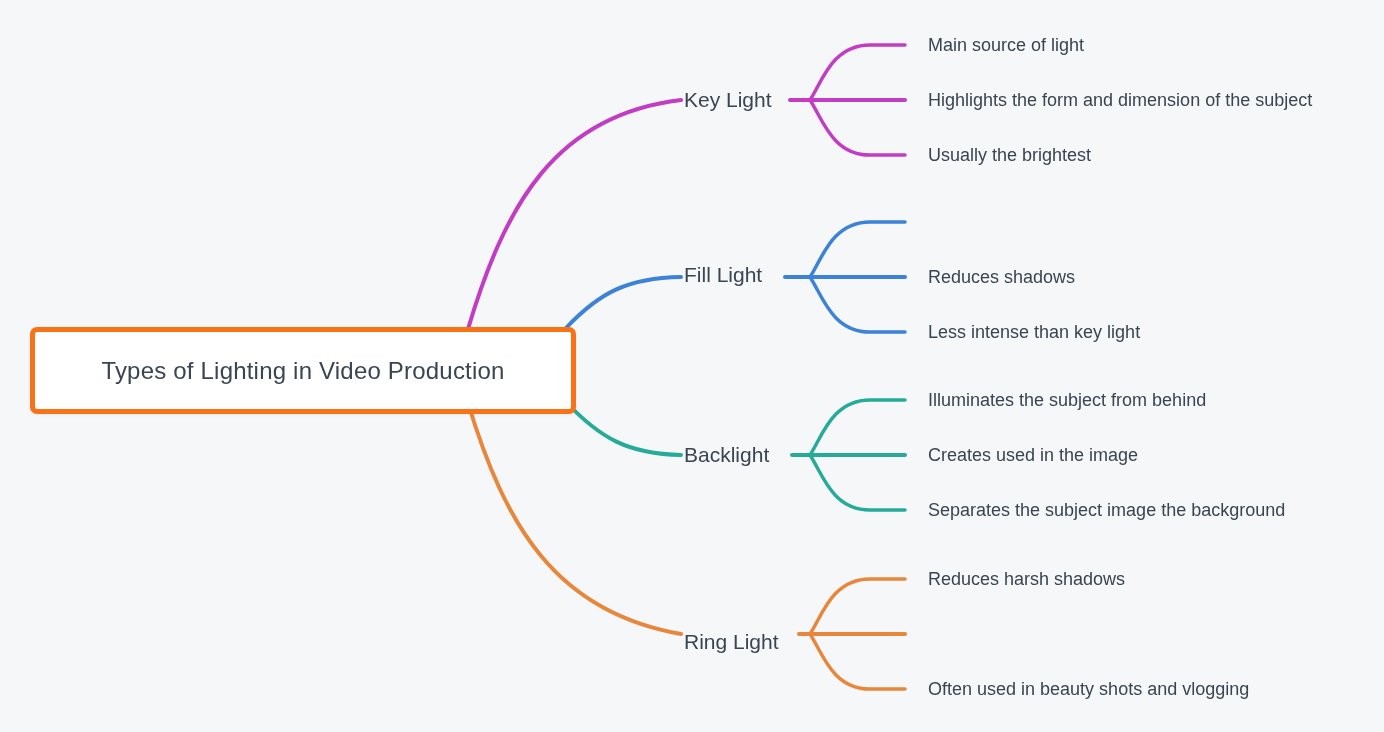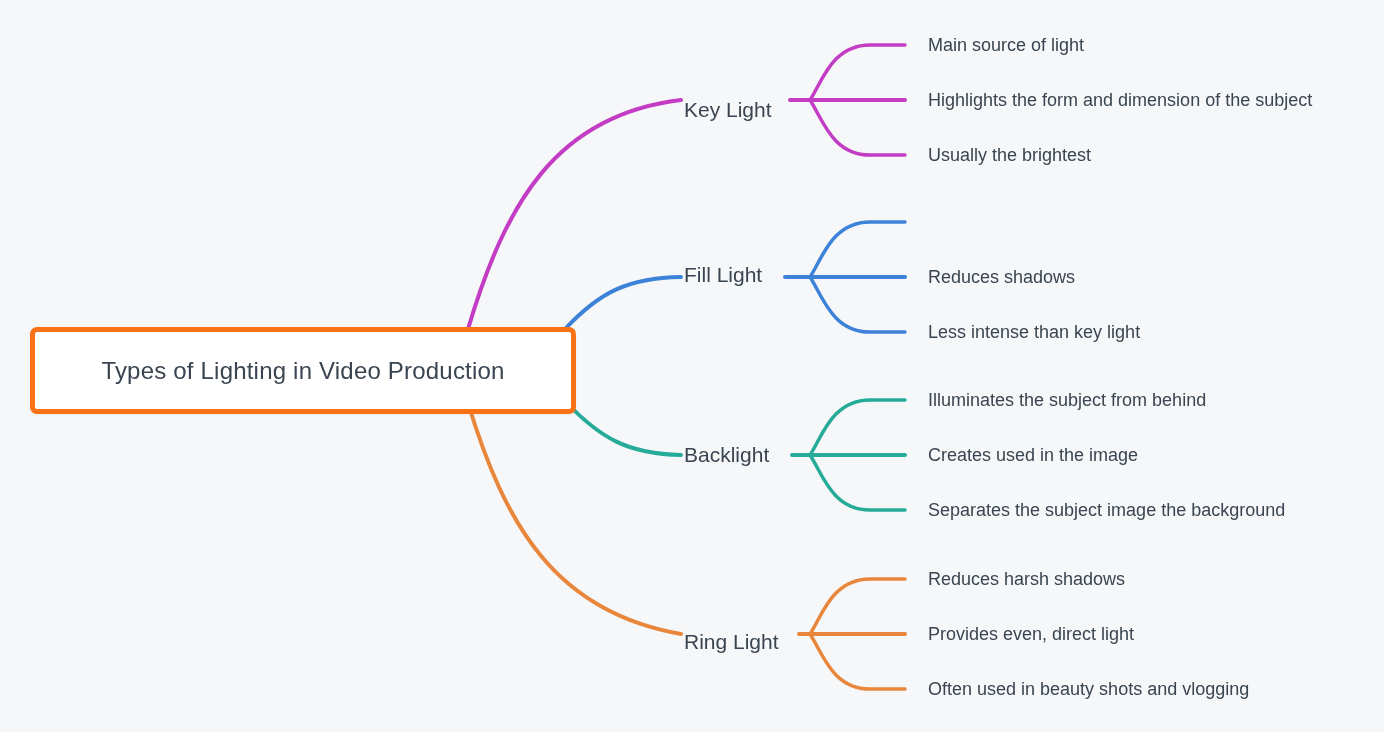--- a/index.html
+++ b/index.html
@@ -57,33 +57,32 @@
 
     <path class="edge-spine" d="M799,634 L905,634" stroke="#e8873b"></path>
     <path class="edge-child" d="M810,634 C822,616 832,579 870,579 L905,579" stroke="#e8873b"></path>
     <path class="edge-child" d="M810,634 C822,652 832,689 870,689 L905,689" stroke="#e8873b"></path>
   </svg>
 
   <div class="root-node">
     <span>Types of Lighting in Video Production</span>
   </div>
 
-  <div class="branch-label" style="top:96px;">Key Light</div>
+  <div class="branch-label" style="top:86px;">Key Light</div>
   <div class="branch-label" style="top:261px;">Fill Light</div>
   <div class="branch-label" style="top:441px;">Backlight</div>
   <div class="branch-label" style="top:620px;margin-top:8px;">Ring Light</div>
 
   <div class="child-label" style="top:33px;">Main source of light</div>
   <div class="child-label" style="top:88px;">Highlights the form and dimension of the subject</div>
   <div class="child-label" style="top:143px;">Usually the brightest</div>
 
   <div class="child-label" style="top:265px;">Reduces shadows</div>
   <div class="child-label" style="top:320px;">Less intense than key light</div>
 
   <div class="child-label" style="top:388px;text-align:center;">Illuminates the subject from behind</div>
   <div class="child-label" style="top:443px;">Creates used in the image</div>
   <div class="child-label" style="top:498px;">Separates the subject image the background</div>
 
   <div class="child-label" style="top:567px;">Reduces harsh shadows</div>
-  <div class="child-label" style="top:622px;">Provides even, direct light</div>
   <div class="child-label" style="top:677px;">Often used in beauty shots and vlogging</div>
 
 </div>
 
 </body></html>

